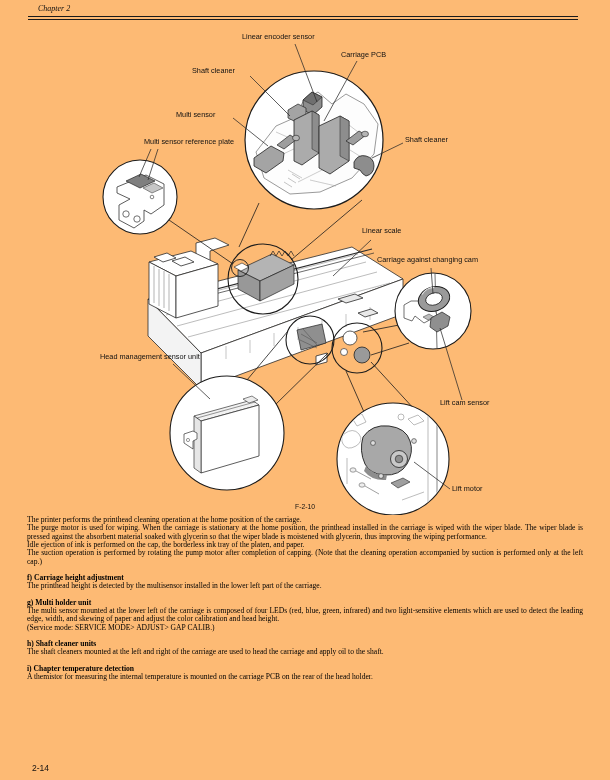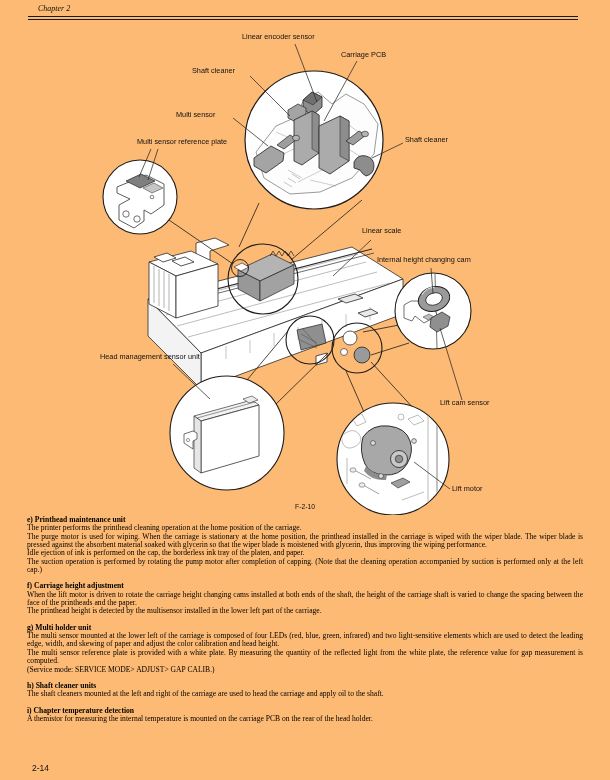--- a/index.html
+++ b/index.html
@@ -207,48 +207,45 @@
         <path d="M462,400 L440,328"></path>
         <path d="M173,364 L210,399"></path>
         <path d="M450,489 L414,462"></path>
       </g>
     </svg>
 
     <div class="fig-label" style="left:242px; top:33px;">Linear encoder sensor</div>
     <div class="fig-label" style="left:341px; top:51px;">Carriage PCB</div>
     <div class="fig-label" style="left:192px; top:67px;">Shaft cleaner</div>
     <div class="fig-label" style="left:176px; top:111px;">Multi sensor</div>
-    <div class="fig-label" style="left:97px;  top:138px;padding-left:40px;">Multi sensor reference plate</div>
+    <div class="fig-label" style="left:104px;  top:138px;padding-left:40px;">Multi sensor reference plate</div>
     <div class="fig-label" style="left:405px; top:136px;">Shaft cleaner</div>
     <div class="fig-label" style="left:362px; top:227px;">Linear scale</div>
-    <div class="fig-label" style="left:377px; top:256px;">Internal height changing cam</div>
+    <div class="fig-label" style="left:377px; top:256px;">Carriage against changing cam</div>
     <div class="fig-label" style="left:100px; top:353px;">Head management sensor unit</div>
     <div class="fig-label" style="left:440px; top:399px;">Lift cam sensor</div>
     <div class="fig-label" style="left:452px; top:485px;">Lift motor</div>
 
     <div class="fig-caption">F-2-10</div>
   </div>
 
   <div class="body-text">
     <div class="sec">
-      <h3>e) Printhead maintenance unit</h3>
       <p>The printer performs the printhead cleaning operation at the home position of the carriage.</p>
       <p>The purge motor is used for wiping. When the carriage is stationary at the home position, the printhead installed in the carriage is wiped with the wiper blade. The wiper blade is pressed against the absorbent material soaked with glycerin so that the wiper blade is moistened with glycerin, thus improving the wiping performance.</p>
       <p>Idle ejection of ink is performed on the cap, the borderless ink tray of the platen, and paper.</p>
       <p>The suction operation is performed by rotating the pump motor after completion of capping. (Note that the cleaning operation accompanied by suction is performed only at the left cap.)</p>
     </div>
     <div class="sec">
       <h3>f) Carriage height adjustment</h3>
-      <p>When the lift motor is driven to rotate the carriage height changing cams installed at both ends of the shaft, the height of the carriage shaft is varied to change the spacing between the face of the printheads and the paper.</p>
       <p>The printhead height is detected by the multisensor installed in the lower left part of the carriage.</p>
     </div>
     <div class="sec">
       <h3>g) Multi holder unit</h3>
       <p>The multi sensor mounted at the lower left of the carriage is composed of four LEDs (red, blue, green, infrared) and two light-sensitive elements which are used to detect the leading edge, width, and skewing of paper and adjust the color calibration and head height.</p>
-      <p>The multi sensor reference plate is provided with a white plate. By measuring the quantity of the reflected light from the white plate, the reference value for gap measurement is computed.</p>
       <p>(Service mode: SERVICE MODE&gt; ADJUST&gt; GAP CALIB.)</p>
     </div>
     <div class="sec">
       <h3>h) Shaft cleaner units</h3>
       <p>The shaft cleaners mounted at the left and right of the carriage are used to head the carriage and apply oil to the shaft.</p>
     </div>
     <div class="sec">
       <h3>i) Chapter temperature detection</h3>
       <p>A themistor for measuring the internal temperature is mounted on the carriage PCB on the rear of the head holder.</p>
     </div>

